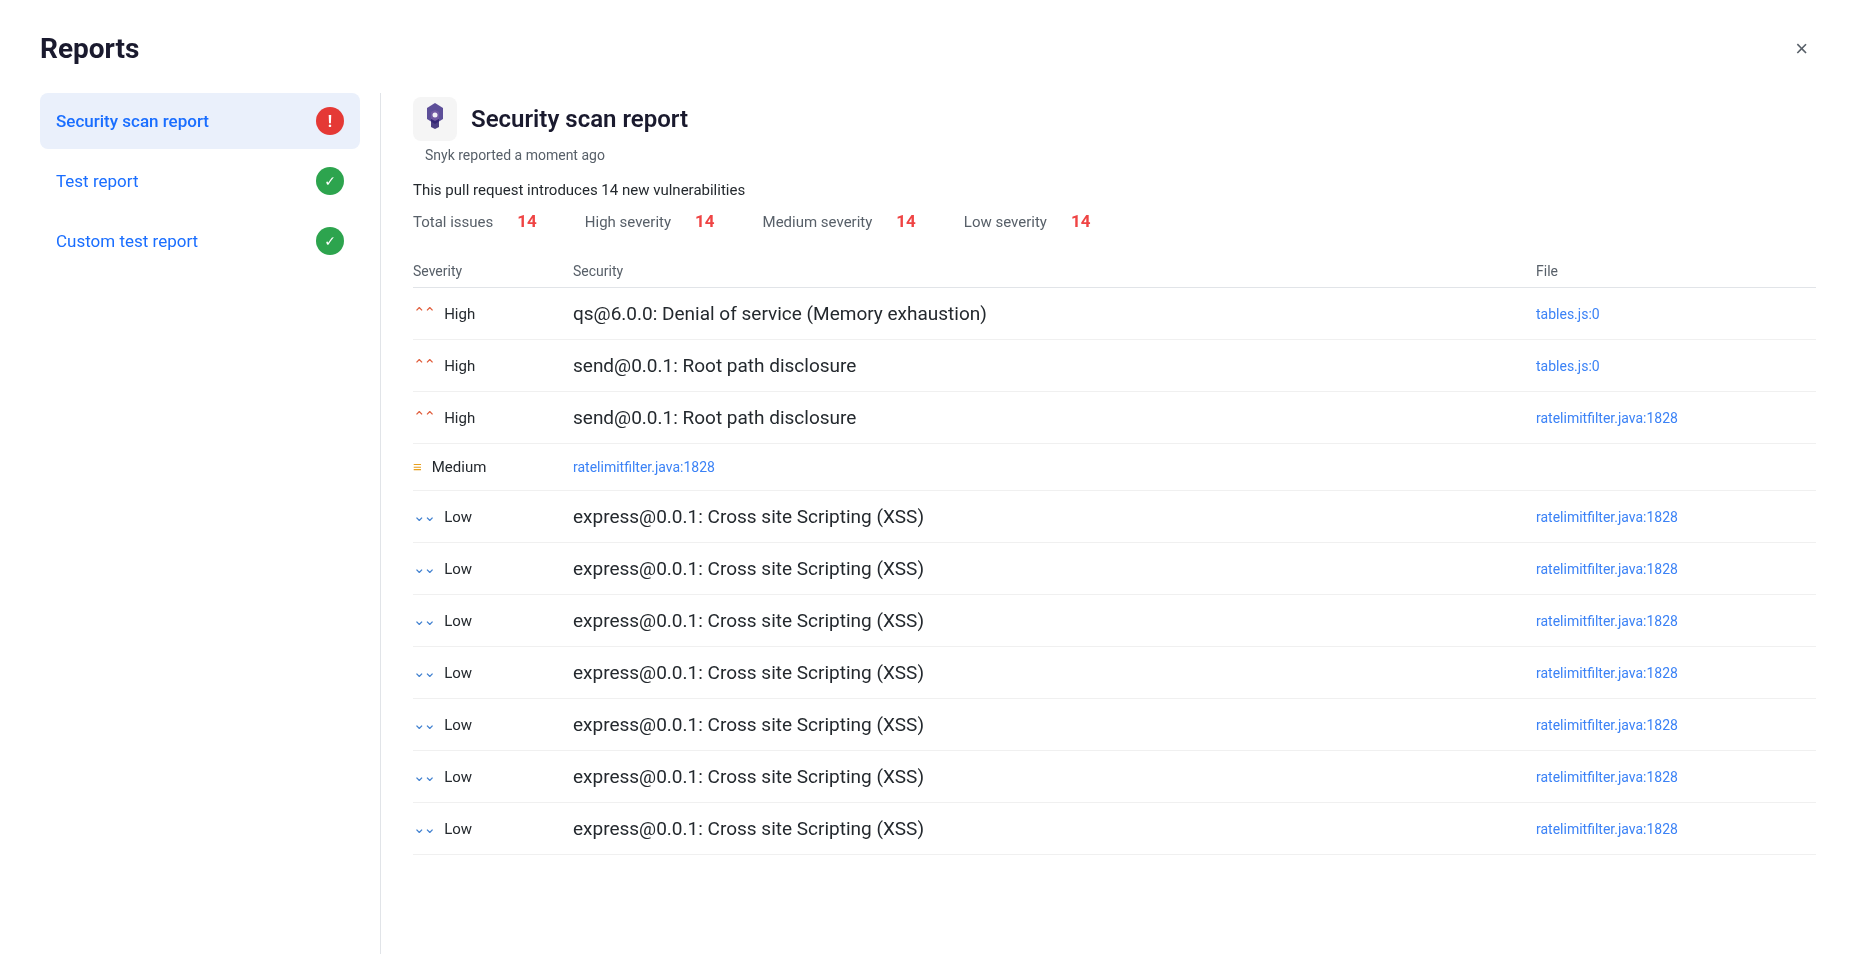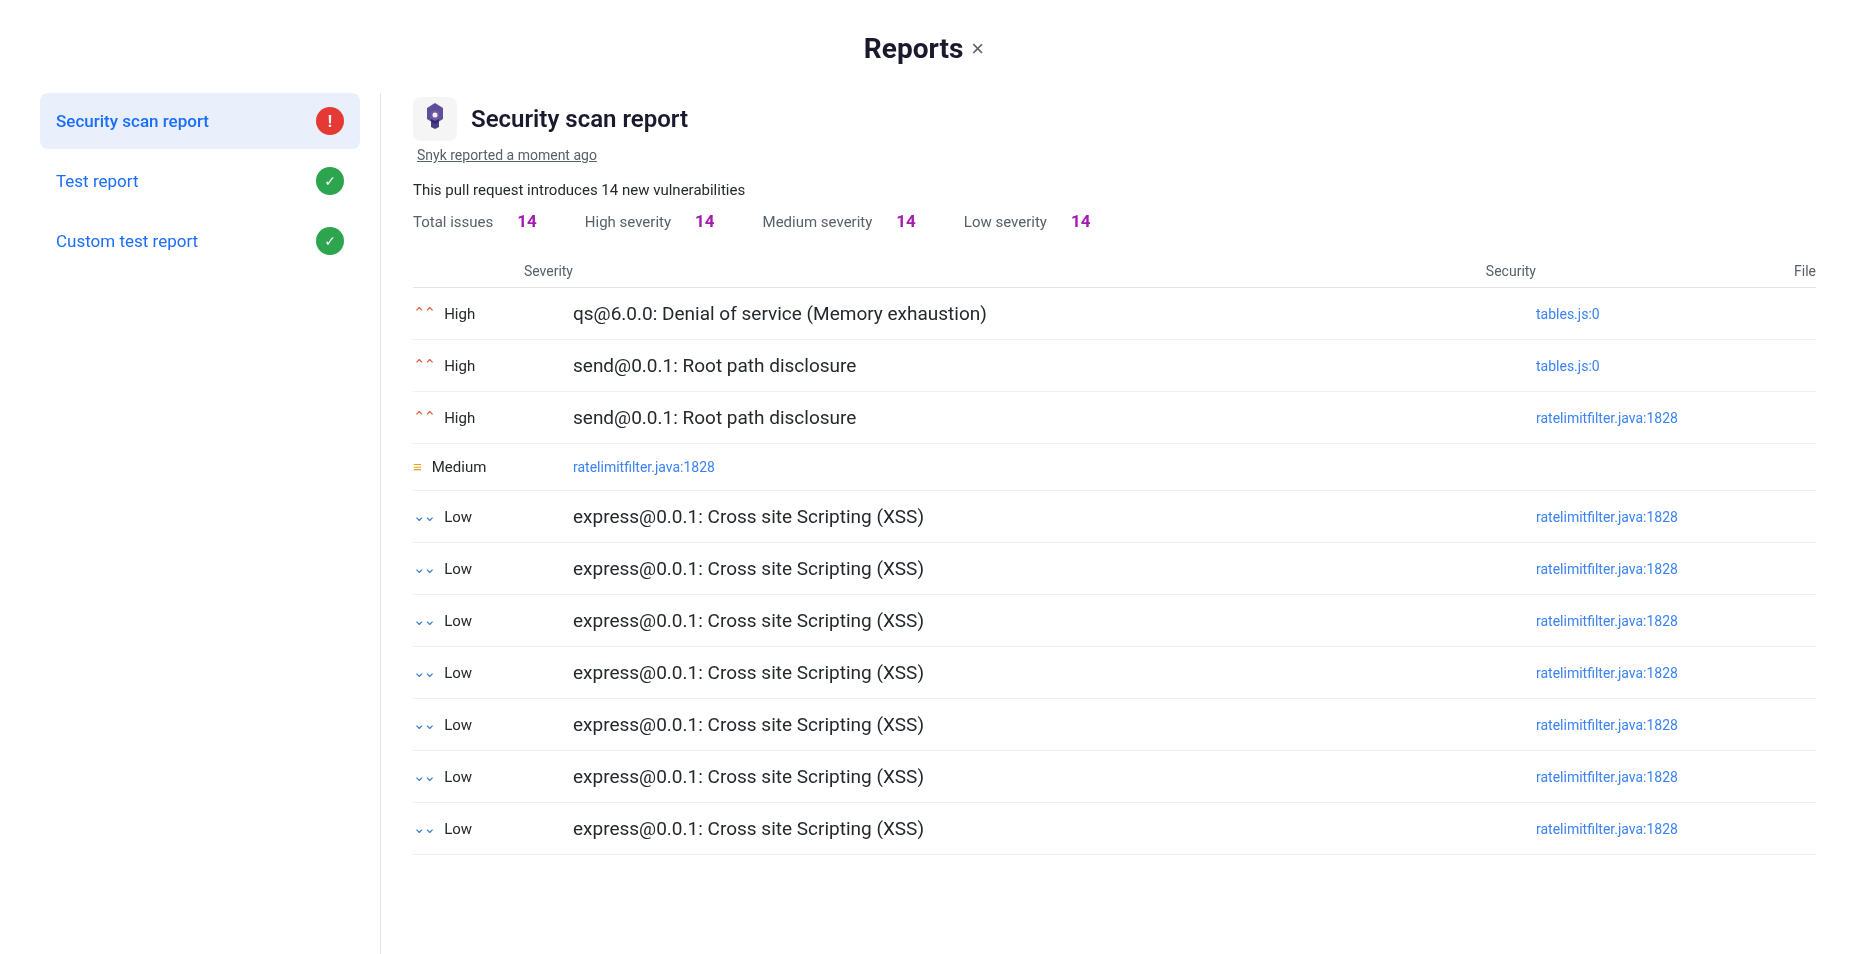--- a/index.html
+++ b/index.html
@@ -16,21 +16,21 @@
       height: 954px;
       background: #fff;
       display: flex;
       flex-direction: column;
       padding: 32px 40px 0 40px;
       position: relative;
     }
     .modal-header {
       display: flex;
       align-items: center;
-      justify-content: center;
+      justify-content: space-between;
       margin-bottom: 28px;
     }
     .modal-title {
       font-size: 28px;
       font-weight: 700;
       color: #1a1a2e;
     }
     .close-btn {
       background: none;
       border: none;
@@ -117,22 +117,21 @@
     }
     .report-title {
       font-size: 24px;
       font-weight: 600;
       color: #1a1a2e;
     }
     .report-meta {
       font-size: 14px;
       color: #586069;
       margin-bottom: 18px;
-      margin-left: 4px;
-      text-decoration: underline;
+      margin-left: 12px;
     }
     .report-intro {
       font-size: 15px;
       color: #24292e;
       margin-bottom: 12px;
     }
     .stats-row {
       display: flex;
       gap: 48px;
       margin-bottom: 24px;
@@ -142,32 +141,31 @@
       align-items: baseline;
       gap: 24px;
     }
     .stat-label {
       font-size: 15px;
       color: #586069;
     }
     .stat-value {
       font-size: 17px;
       font-weight: 700;
-      color: #a21caf;
+      color: #ef4444;
     }
     .table-container {
       width: 100%;
     }
     .table-header {
       display: grid;
       grid-template-columns: 160px 1fr 280px;
       padding: 8px 0;
       border-bottom: 1px solid #e1e4e8;
       margin-bottom: 0;
-      text-align: right;
     }
     .table-header-cell {
       font-size: 14px;
       color: #586069;
       font-weight: 400;
     }
     .table-row {
       display: grid;
       grid-template-columns: 160px 1fr 280px;
       padding: 14px 0;

